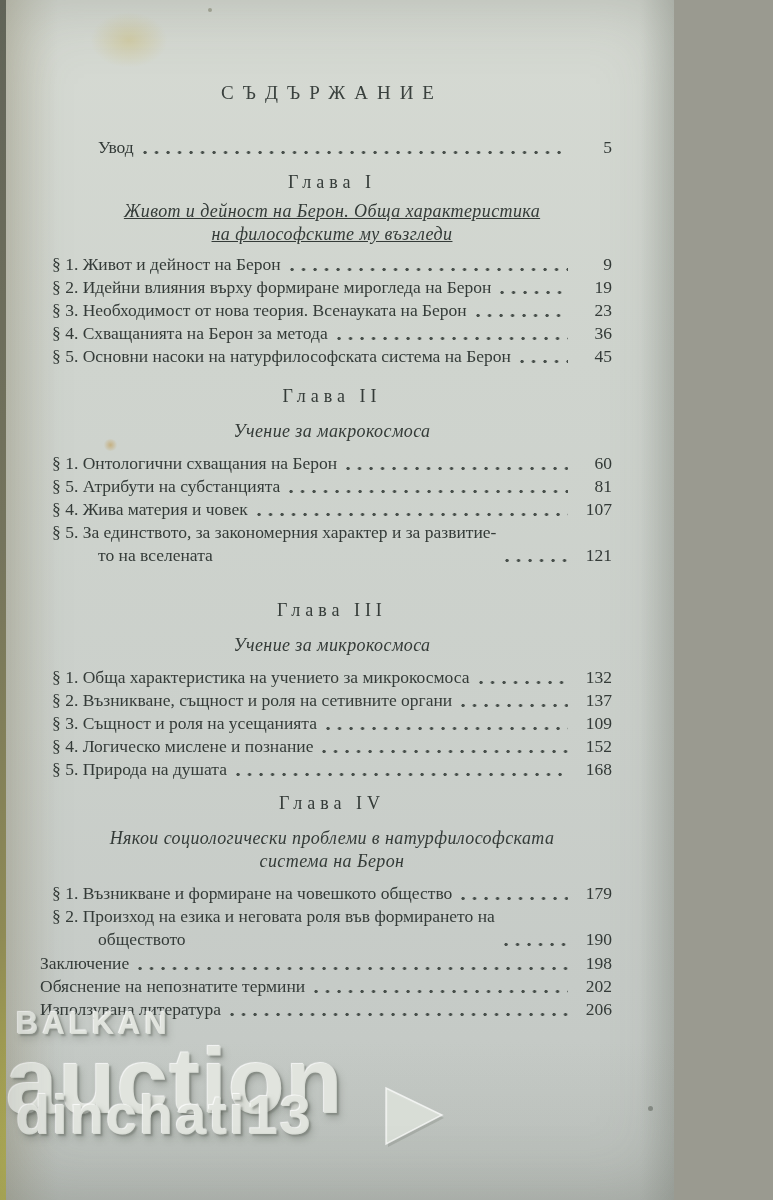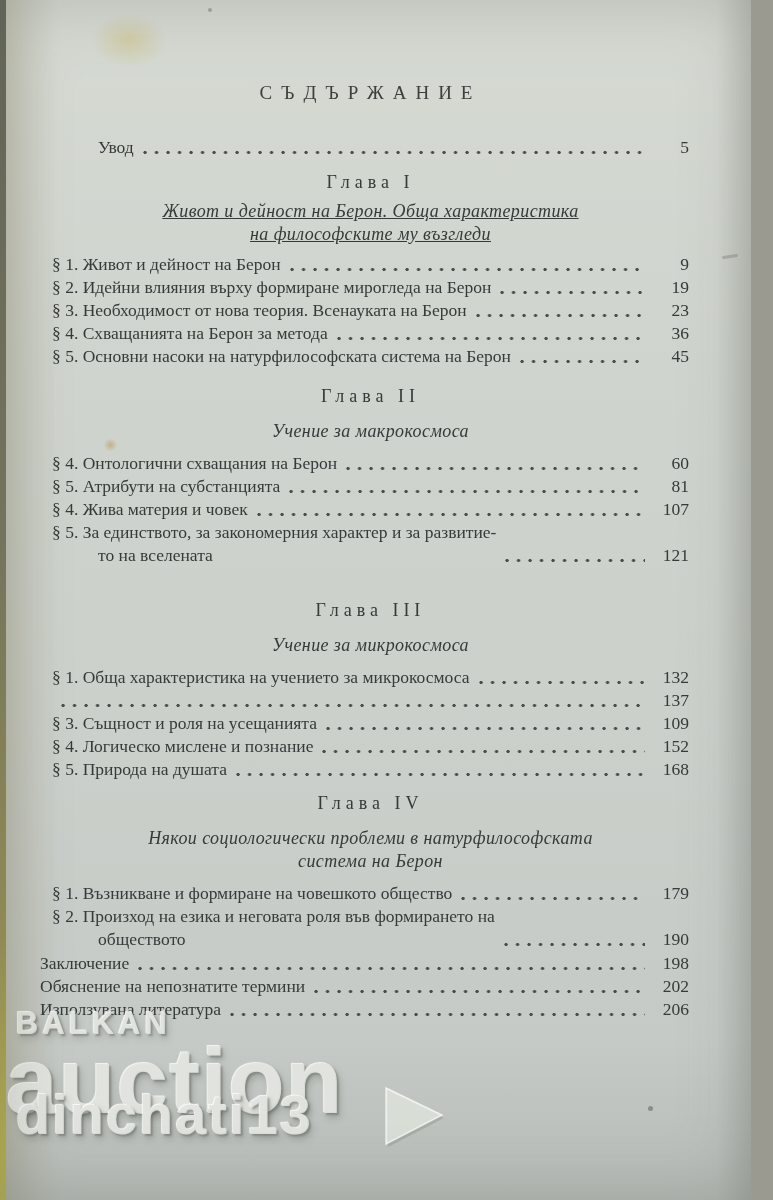--- a/index.html
+++ b/index.html
@@ -1,18 +1,18 @@
 <!DOCTYPE html>
 <html><head>
 <meta charset="utf-8">
 <style>
   html,body{margin:0;padding:0;background:#9a9a90;}
   .photo{
     position:relative;
-    width:751px;height:1200px;
+    width:674px;height:1200px;
     overflow:hidden;
     font-family:"Liberation Serif","DejaVu Serif",serif;
     color:#343b38;
     background:linear-gradient(180deg,#d6dad3 0%,#cfd4ce 30%,#cbd0cb 60%,#c6cbc7 82%,#c2c7c3 100%);
   }
   
   .vignette{position:absolute;inset:0;box-shadow:inset 0 0 70px rgba(88,94,84,.28);pointer-events:none;}
   .gutter{position:absolute;left:0;top:0;bottom:0;width:58px;
     background:linear-gradient(90deg,rgba(152,142,106,.30),rgba(152,142,106,.12) 55%,rgba(152,142,106,0));}
   .edge-strip{position:absolute;left:0;top:0;bottom:0;width:6px;
@@ -110,21 +110,21 @@
       <span class="toc-label">§ 5. Основни насоки на натурфилософската система на Берон</span>
       <span class="leader"></span>
       <span class="toc-page">45</span>
     </div>
   </div>
 
   <div class="sec chap-head pos-h2">Глава II</div>
   <div class="sec chap-sub pos-s2">Учение за макрокосмоса</div>
   <div class="sec pos-i2 indent">
     <div class="toc-row">
-      <span class="toc-label">§ 4. Онтологични схващания на Берон</span>
+      <span class="toc-label">§ 1. Онтологични схващания на Берон</span>
       <span class="leader"></span>
       <span class="toc-page">60</span>
     </div>
     <div class="toc-row">
       <span class="toc-label">§ 5. Атрибути на субстанцията</span>
       <span class="leader"></span>
       <span class="toc-page">81</span>
     </div>
     <div class="toc-row">
       <span class="toc-label">§ 4. Жива материя и човек</span>
@@ -141,20 +141,21 @@
 
   <div class="sec chap-head pos-h3">Глава III</div>
   <div class="sec chap-sub pos-s3">Учение за микрокосмоса</div>
   <div class="sec pos-i3 indent">
     <div class="toc-row">
       <span class="toc-label">§ 1. Обща характеристика на учението за микрокосмоса</span>
       <span class="leader"></span>
       <span class="toc-page">132</span>
     </div>
     <div class="toc-row">
+      <span class="toc-label">§ 2. Възникване, същност и роля на сетивните органи</span>
       <span class="leader"></span>
       <span class="toc-page">137</span>
     </div>
     <div class="toc-row">
       <span class="toc-label">§ 3. Същност и роля на усещанията</span>
       <span class="leader"></span>
       <span class="toc-page">109</span>
     </div>
     <div class="toc-row">
       <span class="toc-label">§ 4. Логическо мислене и познание</span>

